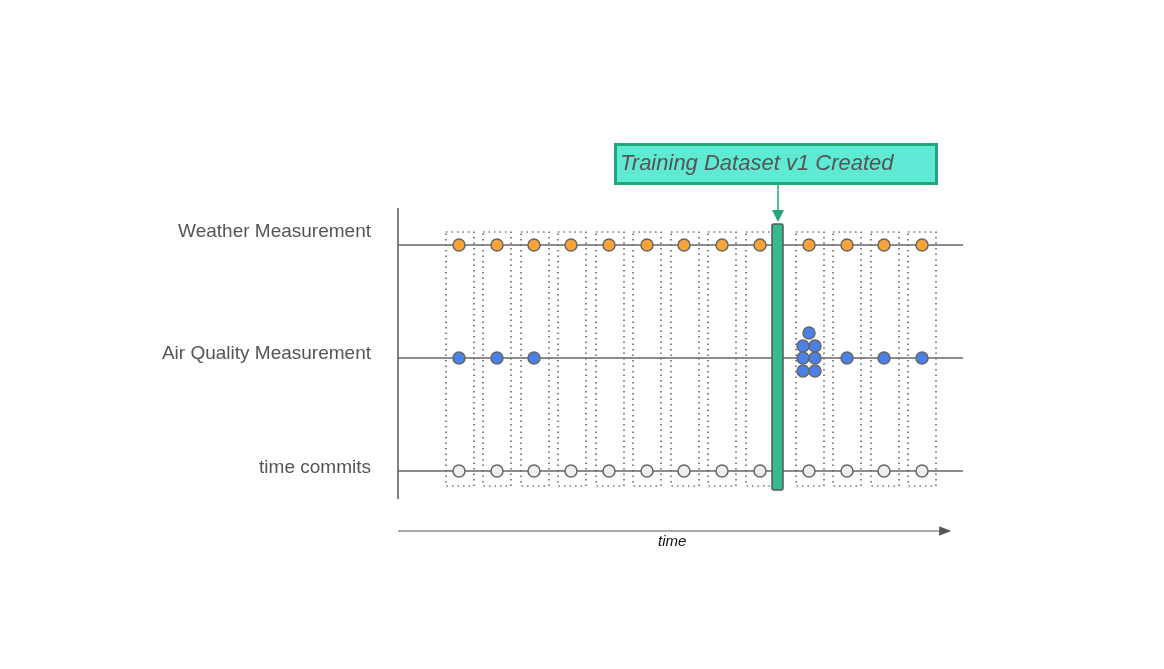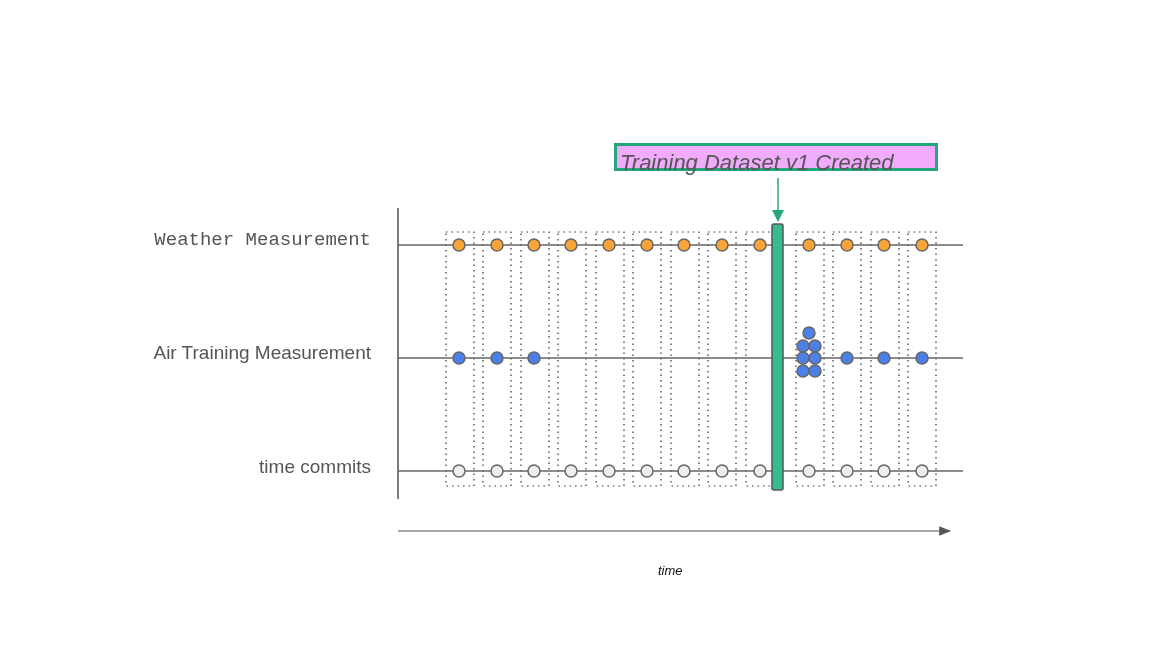--- a/index.html
+++ b/index.html
@@ -1,27 +1,27 @@
 <!DOCTYPE html>
 <html><head>
 <meta charset="utf-8">
 <style>
   html,body{margin:0;padding:0;background:#ffffff;}
   body{width:1164px;height:669px;position:relative;overflow:hidden;font-family:"Liberation Sans",sans-serif;}
   .row-label{position:absolute;right:793px;font-size:19px;color:#555555;white-space:nowrap;text-align:right;}
-  .callout{position:absolute;left:614px;top:143px;width:324px;height:28px;border:3px solid #23a77a;box-sizing:border-box;background:#f0abfc;}
+  .callout{position:absolute;left:614px;top:143px;width:324px;height:42px;border:3px solid #23a77a;box-sizing:border-box;background:#5eead4;}
   .callout span{position:absolute;left:3px;top:4px;font-size:22px;font-style:italic;color:#555555;white-space:nowrap;}
-  .time-label{position:absolute;left:658px;top:563px;font-size:13px;font-style:italic;color:#111;}
+  .time-label{position:absolute;left:658px;top:532px;font-size:15px;font-style:italic;color:#111;}
   svg{position:absolute;left:0;top:0;}
 </style>
 </head>
 <body>
 
-<div class="row-label" style="top:229px;font-family:Liberation Mono, monospace;">Weather Measurement</div>
-<div class="row-label" style="top:342px;">Air Training Measurement</div>
+<div class="row-label" style="top:220px;">Weather Measurement</div>
+<div class="row-label" style="top:342px;">Air Quality Measurement</div>
 <div class="row-label" style="top:456px;">time commits</div>
 
 <svg width="1164" height="669">
   <defs>
     <marker id="arrowG" markerWidth="8" markerHeight="8" refX="4" refY="4" orient="auto">
       <path d="M0,0 L8,4 L0,8 z" fill="#23a77a"></path>
     </marker>
     <marker id="arrowK" markerWidth="10" markerHeight="8" refX="9" refY="4" orient="auto">
       <path d="M0,0 L10,4 L0,8 z" fill="#555"></path>
     </marker>

